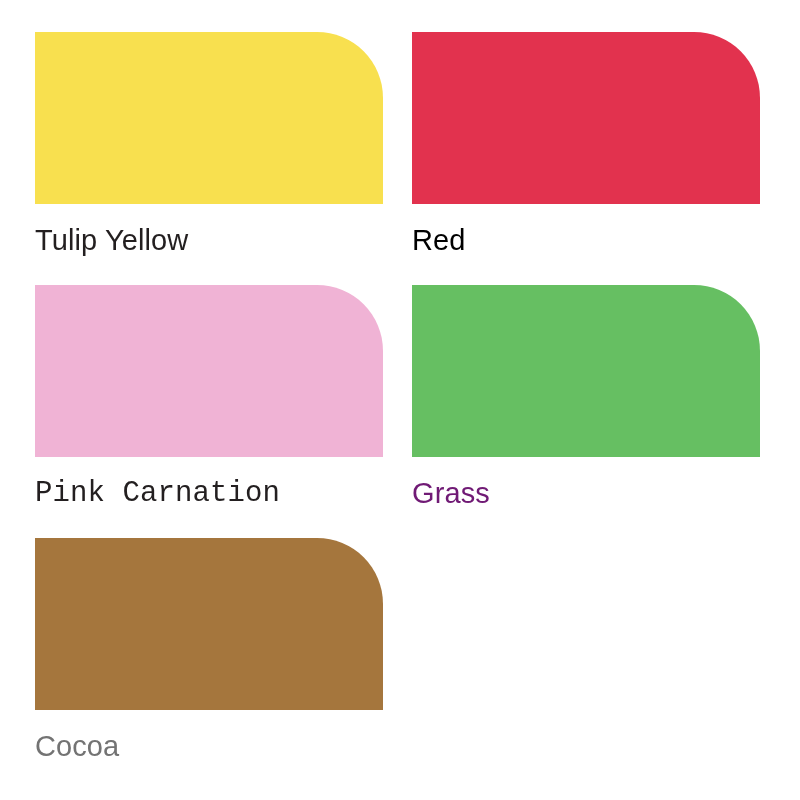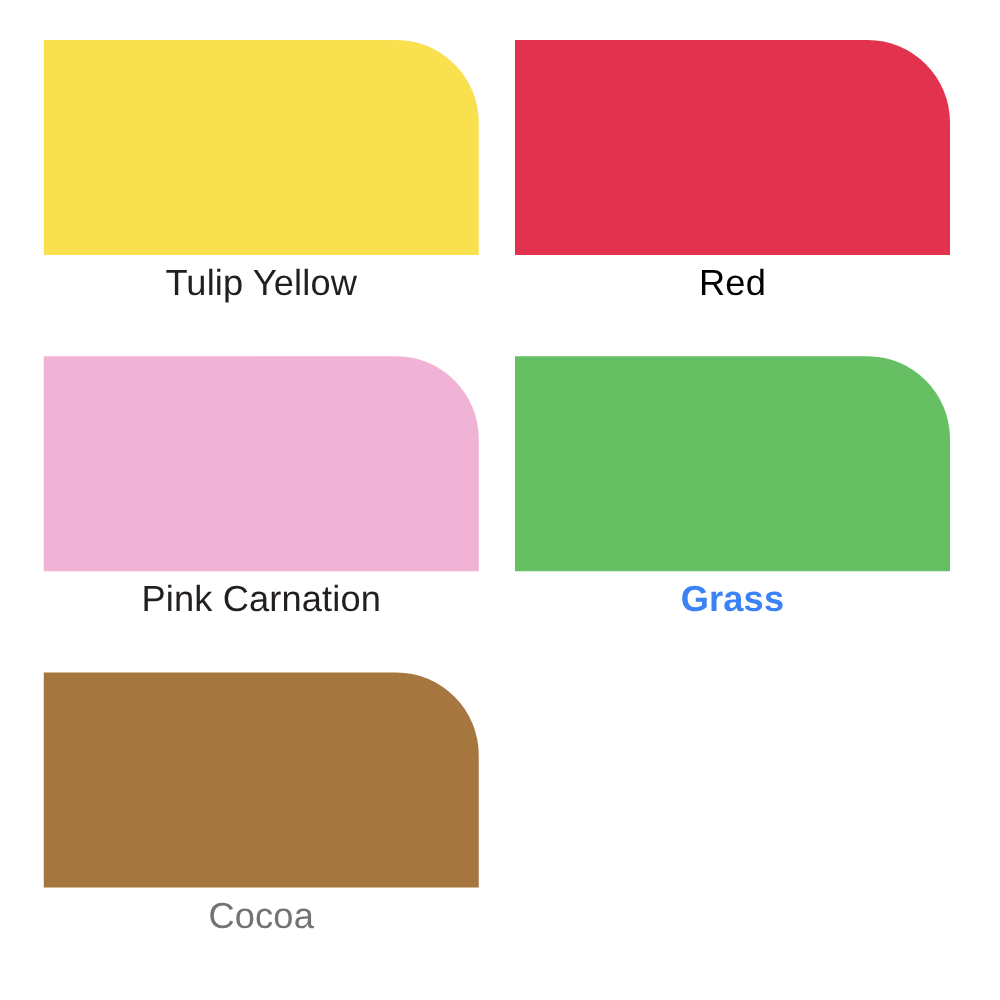--- a/index.html
+++ b/index.html
@@ -40,22 +40,22 @@
     height: 172px;
     border-top-left-radius: 0px;
     border-top-right-radius: 66px;
     border-bottom-right-radius: 0px;
     border-bottom-left-radius: 0px;
     display: block;
   }
 
   .swatch-label {
     width: 348px;
-    text-align: center;
-    margin-top: 8px;
+    text-align: left;
+    margin-top: 21px;
     font-family: "Liberation Sans", sans-serif;
     font-size: 29px;
     font-weight: 400;
     letter-spacing: 0.1px;
     color: #231f20;
     line-height: 1.1;
     white-space: nowrap;
   }
 </style>
 </head>
@@ -68,27 +68,27 @@
     <div class="swatch-label" style="color: rgb(35, 31, 32);">Tulip Yellow</div>
   </div>
 
   <div class="swatch-cell">
     <div class="swatch-chip" style="background-color: rgb(226, 50, 78);"></div>
     <div class="swatch-label" style="color: #000000;">Red</div>
   </div>
 
   <div class="swatch-cell">
     <div class="swatch-chip" style="background-color: rgb(240, 179, 213);"></div>
-    <div class="swatch-label" style="color: rgb(35, 31, 32);">Pink Carnation</div>
+    <div class="swatch-label" style="color: rgb(35, 31, 32); font-family: Liberation Mono, monospace;">Pink Carnation</div>
   </div>
 
 
   <div class="swatch-cell">
     <div class="swatch-chip" style="background-color: rgb(102, 191, 98);"></div>
-    <div class="swatch-label" style="color: #3b82f6; font-weight: bold;">Grass</div>
+    <div class="swatch-label" style="color: #701a75;">Grass</div>
   </div>
 
   <div class="swatch-cell">
     <div class="swatch-chip" style="background-color: rgb(165, 118, 61);"></div>
     <div class="swatch-label" style="color: #737373;">Cocoa</div>
   </div>
 
 </main>
 
 </body></html>

